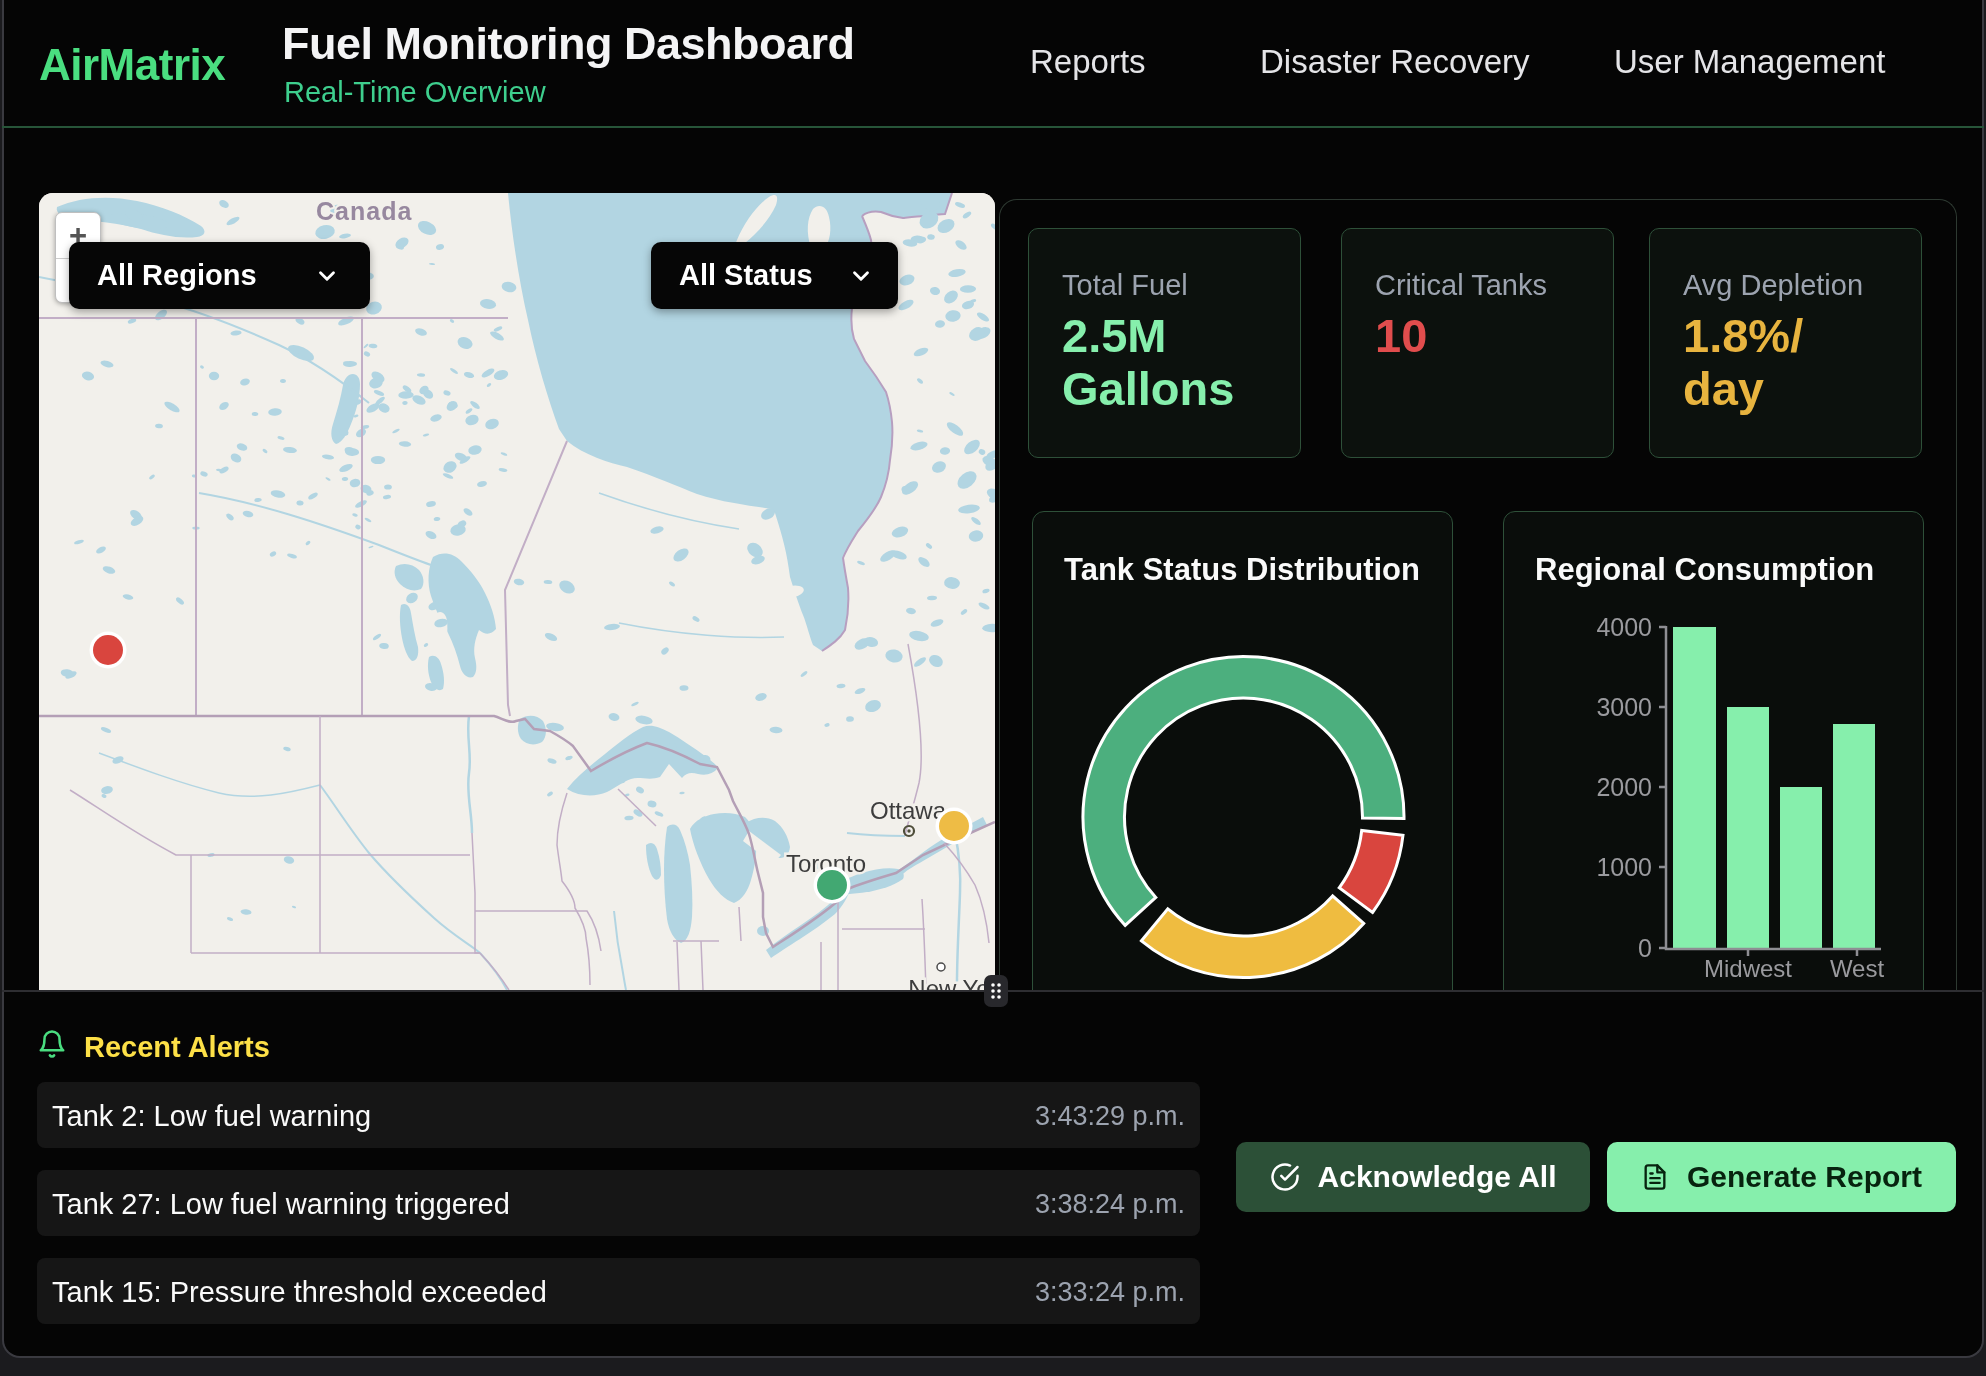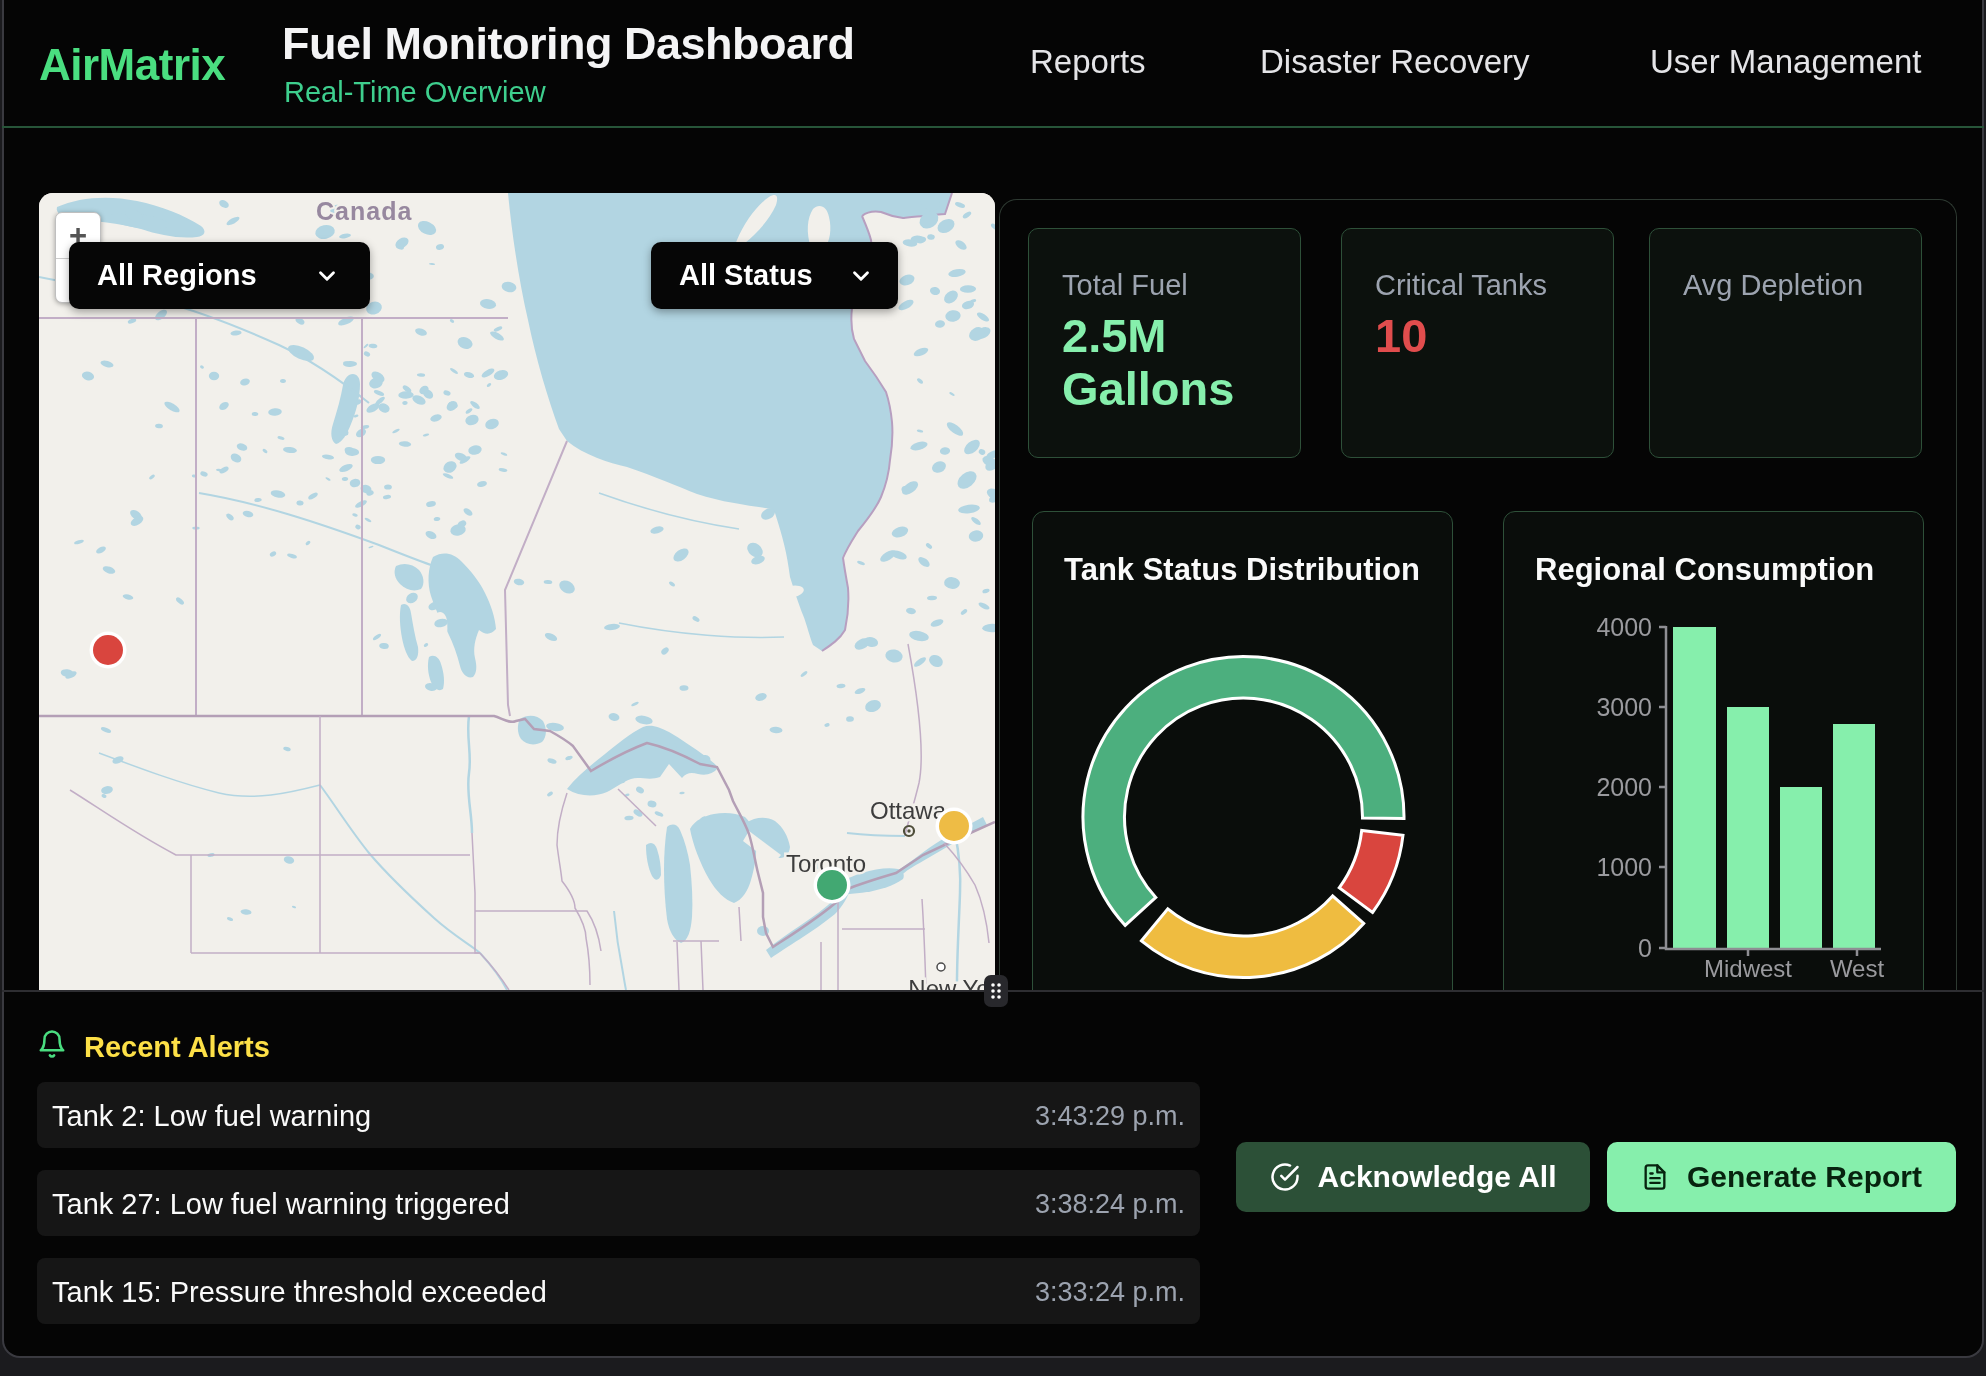--- a/index.html
+++ b/index.html
@@ -29,21 +29,21 @@
 .arow .tm { position:absolute; right:15px; top:19px; font-size:27px; color:#9ca3af; }
 .btn { position:absolute; top:1142px; height:70px; border-radius:10px; display:flex; align-items:center; justify-content:center; font-size:30px; font-weight:bold; }
 </style></head><body>
 <div class="shell"></div>
 <div class="hdr-border"></div>
 <div class="logo">AirMatrix</div>
 <div class="h1">Fuel Monitoring Dashboard</div>
 <div class="h2">Real-Time Overview</div>
 <div class="nav" style="left:1030px;">Reports</div>
 <div class="nav" style="left:1260px;">Disaster Recovery</div>
-<div class="nav" style="left:1650px;">User Management</div>
+<div class="nav" style="left:1614px;">User Management</div>
 
 <div class="map">
 <svg width="956" height="797" viewBox="0 0 956 797">
       <rect width="956" height="797" fill="#f2f0eb"></rect>
       <path d="M469,0 C473,42 480,88 489,127 C497,166 509,206 520,236 L528,248 C545,262 570,270 588,274 C615,283 640,294 658,301 C685,310 715,313 732,316 L736,320 C744,345 748,360 751,384 C756,400 760,412 764,422 C768,432 771,445 774,452 L783,458 C792,452 801,446 806,437 C809,423 810,408 809,395 C807,384 805,372 804,365 C808,355 814,346 819,338 C828,327 837,316 842,304 C847,292 850,280 851,267 C853,255 854,241 853,229 C852,219 850,208 847,199 C841,189 832,176 826,168 L815,146 C812,136 812,124 813,115 C815,108 817,103 819,97 C823,88 828,79 830,70 C832,62 833,54 832,47 C830,39 826,30 823,23 C828,19 835,18 842,19 C849,22 856,24 864,25 C872,24 879,23 887,23 C894,22 900,21 906,21 L913,0 Z" fill="#b2d5e2"></path>
       <path d="M823,23 C828,19 835,18 842,19 C849,22 856,24 864,25 C872,24 879,23 887,23 C894,22 900,21 906,21 L913,0" fill="none" stroke="#b79fc0" stroke-width="2"></path>
       <path d="M783,458 C792,452 801,446 806,437 C809,423 810,408 809,395 C807,384 805,372 804,365 C808,355 814,346 819,338 C828,327 837,316 842,304 C847,292 850,280 851,267 C853,255 854,241 853,229 C852,219 850,208 847,199 C841,189 832,176 826,168 L815,146 C812,136 812,124 813,115 C815,108 817,103 819,97 C823,88 828,79 830,70 C832,62 833,54 832,47 C830,39 826,30 823,23" fill="none" stroke="#b79fc0" stroke-width="2"></path>
       <path d="M698,47 C705,30 718,12 730,4 C737,0 740,2 737,12 C730,28 716,42 706,50 C699,54 695,53 698,47Z" fill="#f2f0eb"></path>
       <path d="M772,55 C767,40 768,25 774,16 C780,10 788,13 790,24 C793,36 791,49 785,56 C780,61 774,61 772,55Z" fill="#f2f0eb"></path>
       <ellipse cx="752" cy="399" rx="13" ry="6" fill="#f2f0eb" transform="rotate(-12 752 399)"></ellipse>
@@ -400,20 +400,21 @@
   <div class="scard" style="left:28px;padding-left:32px;">
       <div class="t">Total Fuel</div>
       <div class="v" style="color:#86efac;">2.5M<br>Gallons</div>
     </div>
   <div class="scard" style="left:341px;">
       <div class="t">Critical Tanks</div>
       <div class="v" style="color:#e14d4d;">10</div>
     </div>
   <div class="scard" style="left:649px;">
       <div class="t">Avg Depletion</div>
+      <div class="v" style="color:#e8b43f;">1.8%/<br>day</div>
     </div>
   <div class="ccard" style="left:32px;padding-left:11px;">
     <div class="t">Tank Status Distribution</div>
     <svg style="position:absolute;left:0;top:0;" width="421" height="500" viewBox="0 0 421 500">
       <path d="M92.2 413.4 A160.5 160.5 0 1 1 371.0 306.4 L329.5 306.0 A119 119 0 1 0 122.8 385.4 Z" fill="#4caf7e" stroke="#fff" stroke-width="3"></path>
       <path d="M370.0 323.2 A160.5 160.5 0 0 1 339.5 400.5 L306.2 375.8 A119 119 0 0 0 328.7 318.5 Z" fill="#d9453e" stroke="#fff" stroke-width="3"></path>
       <path d="M330.7 411.4 A160.5 160.5 0 0 1 108.4 428.8 L134.8 396.8 A119 119 0 0 0 299.6 383.9 Z" fill="#efbc40" stroke="#fff" stroke-width="3"></path>
     </svg>
   </div>
   <div class="ccard" style="left:503px;">

